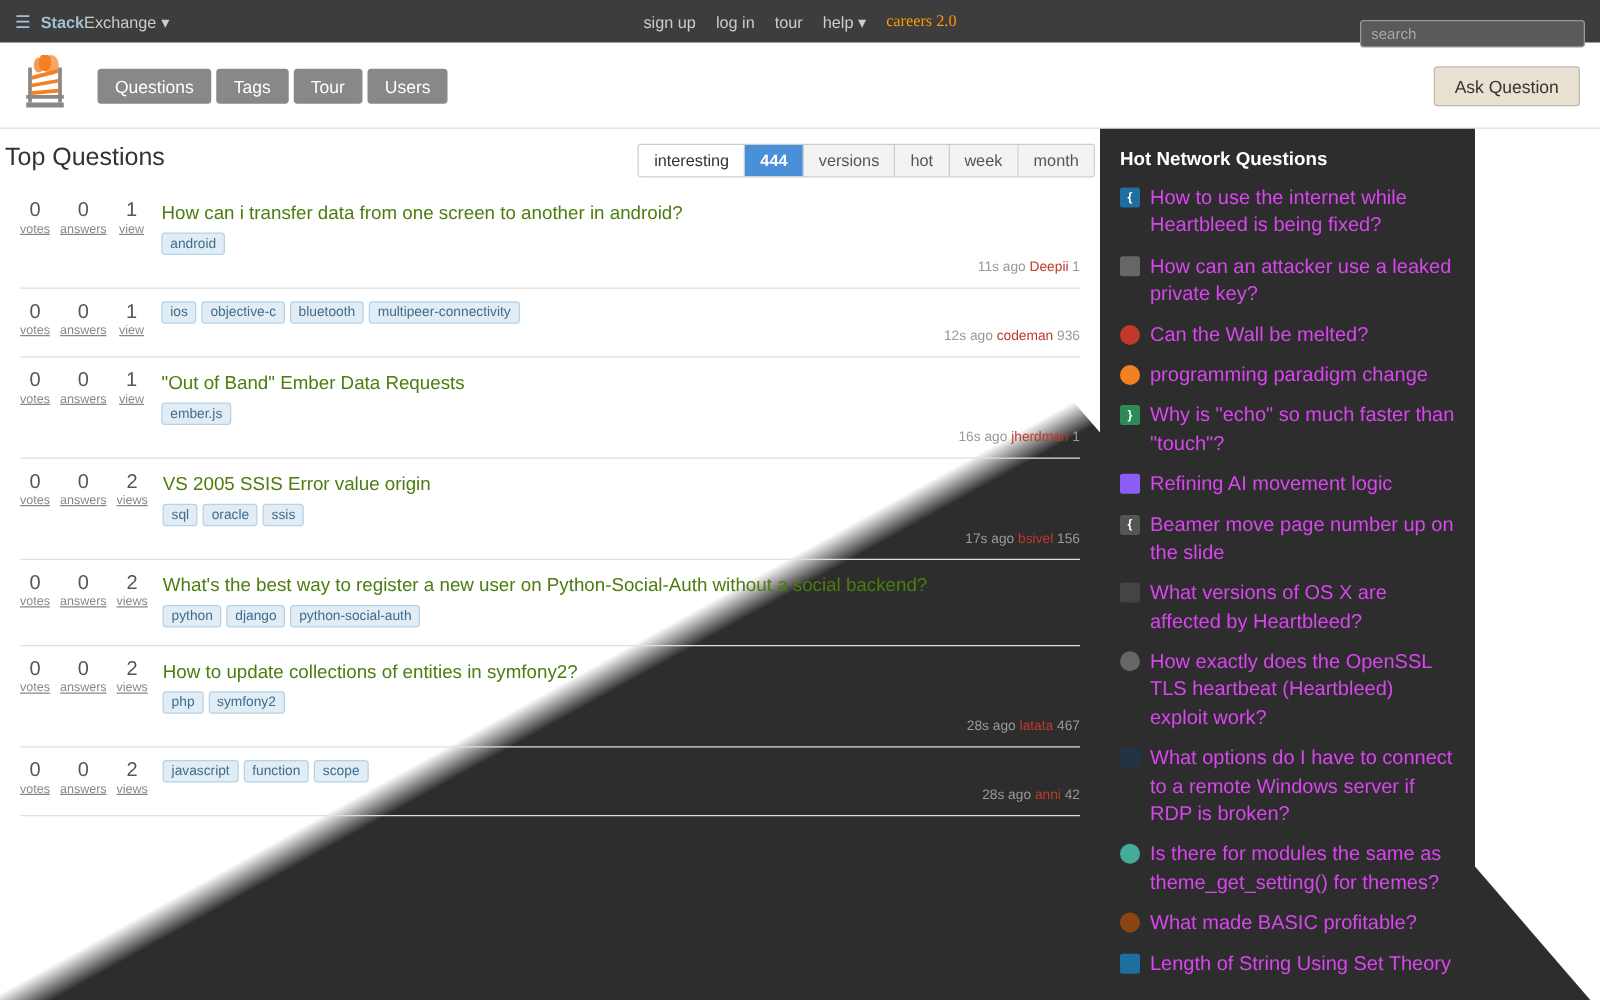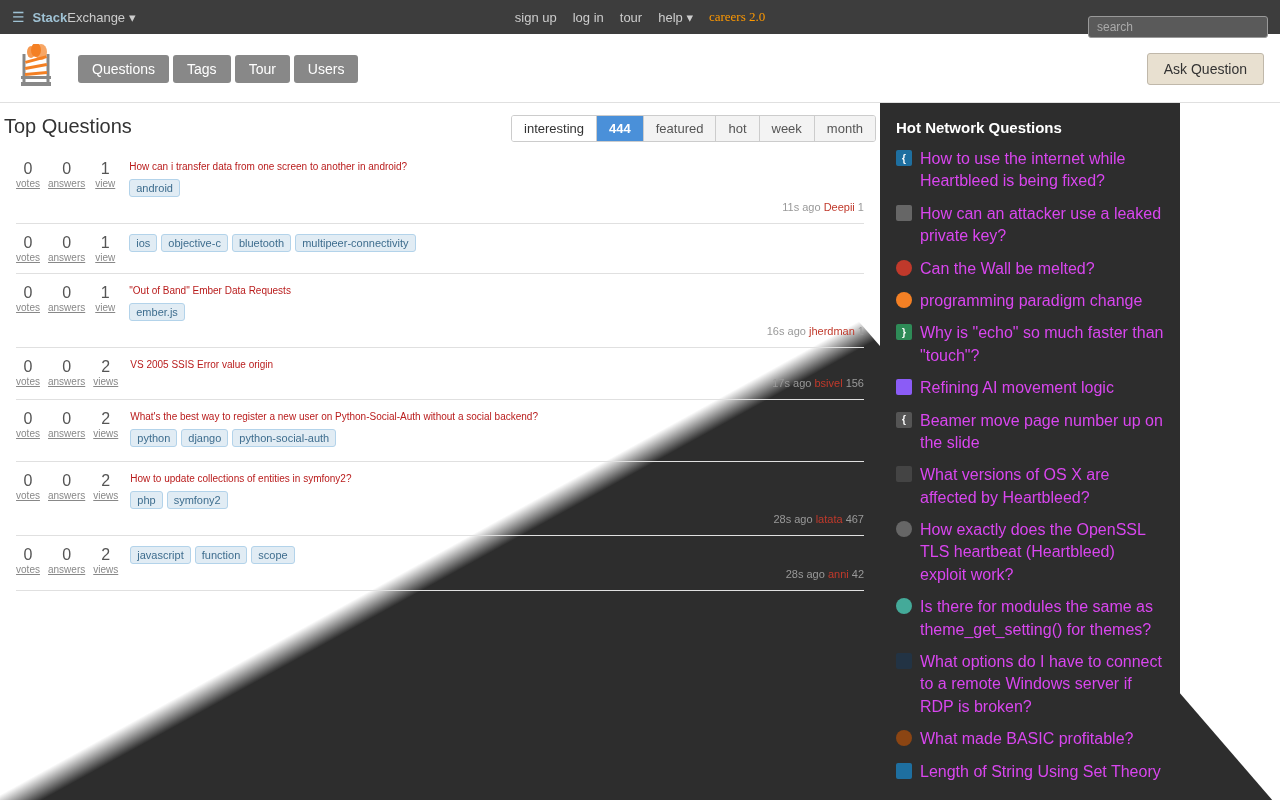--- a/index.html
+++ b/index.html
@@ -228,23 +228,23 @@
       text-decoration: underline;
     }
     .stats-row {
       display: flex;
       gap: 8px;
     }
     .question-body {
       flex: 1;
     }
     .question-title {
-      color: #b91c1c;
+      color: #4d7c0f;
       text-decoration: none;
-      font-size: 10px;
+      font-size: 15px;
       line-height: 1.4;
       display: block;
       margin-bottom: 5px;
     }
     .tags {
       display: flex;
       flex-wrap: wrap;
       gap: 4px;
       margin-bottom: 4px;
     }
@@ -359,21 +359,21 @@
 
 <div id="main">
 
   <div id="questions-panel">
 
     <div id="filter-bar">
       <h1 id="top-questions-title">Top Questions</h1>
       <div id="filter-tabs">
         <button class="filter-tab active">interesting</button>
         <button class="filter-tab badge-tab">444</button>
-        <button class="filter-tab">featured</button>
+        <button class="filter-tab">versions</button>
         <button class="filter-tab">hot</button>
         <button class="filter-tab">week</button>
         <button class="filter-tab">month</button>
       </div>
     </div>
 
     <div id="question-list">
 
       <div class="question-item">
         <div class="question-stats">
@@ -420,20 +420,23 @@
             </div>
           </div>
         </div>
         <div class="question-body">
           <div class="tags">
             <span class="tag">ios</span>
             <span class="tag">objective-c</span>
             <span class="tag">bluetooth</span>
             <span class="tag">multipeer-connectivity</span>
           </div>
+          <div class="question-meta">
+            12s ago <span class="username">codeman</span> 936
+          </div>
         </div>
       </div>
 
       <div class="question-item">
         <div class="question-stats">
           <div class="stats-row">
             <div class="stat-col">
               <span class="stat-number">0</span>
               <span class="stat-label">votes</span>
             </div>
@@ -470,20 +473,25 @@
               <span class="stat-label">answers</span>
             </div>
             <div class="stat-col">
               <span class="stat-number">2</span>
               <span class="stat-label">views</span>
             </div>
           </div>
         </div>
         <div class="question-body">
           <a href="#" class="question-title">VS 2005 SSIS Error value origin</a>
+          <div class="tags">
+            <span class="tag">sql</span>
+            <span class="tag">oracle</span>
+            <span class="tag">ssis</span>
+          </div>
           <div class="question-meta">
             17s ago <span class="username">bsivel</span> 156
           </div>
         </div>
       </div>
 
       <div class="question-item">
         <div class="question-stats">
           <div class="stats-row">
             <div class="stat-col">
@@ -604,28 +612,28 @@
     </div>
     <div class="hot-item">
       <div class="hot-item-icon" style="background:#444;"></div>
       <a href="#" class="hot-item-text">What versions of OS X are affected by Heartbleed?</a>
     </div>
     <div class="hot-item">
       <div class="hot-item-icon" style="background:#666;border-radius:50%;"></div>
       <a href="#" class="hot-item-text">How exactly does the OpenSSL TLS heartbeat (Heartbleed) exploit work?</a>
     </div>
     <div class="hot-item">
+      <div class="hot-item-icon" style="background:#234;"></div>
+      <a href="#" class="hot-item-text">What options do I have to connect to a remote Windows server if RDP is broken?</a>
+    </div>
+    <div class="hot-item">
       <div class="hot-item-icon" style="background:#4a9;border-radius:50%;"></div>
       <a href="#" class="hot-item-text">Is there for modules the same as theme_get_setting() for themes?</a>
     </div>
     <div class="hot-item">
-      <div class="hot-item-icon" style="background:#234;"></div>
-      <a href="#" class="hot-item-text">What options do I have to connect to a remote Windows server if RDP is broken?</a>
-    </div>
-    <div class="hot-item">
       <div class="hot-item-icon" style="background:#8b4513;border-radius:50%;"></div>
       <a href="#" class="hot-item-text">What made BASIC profitable?</a>
     </div>
     <div class="hot-item">
       <div class="hot-item-icon" style="background:#1e6fa0;"></div>
       <a href="#" class="hot-item-text">Length of String Using Set Theory</a>
     </div>
   </div>
 </div>
 

